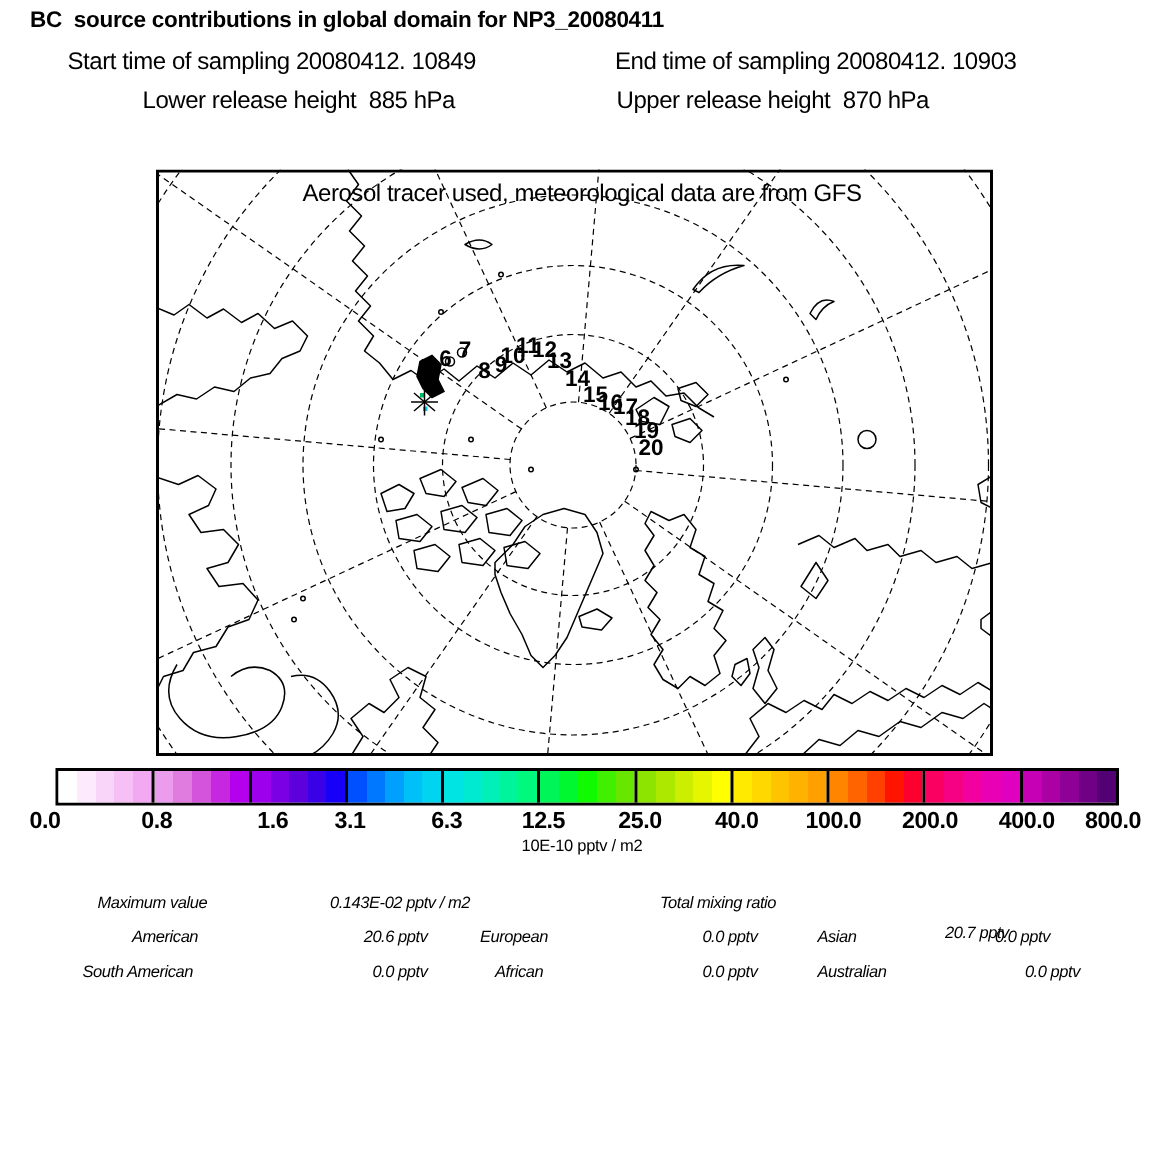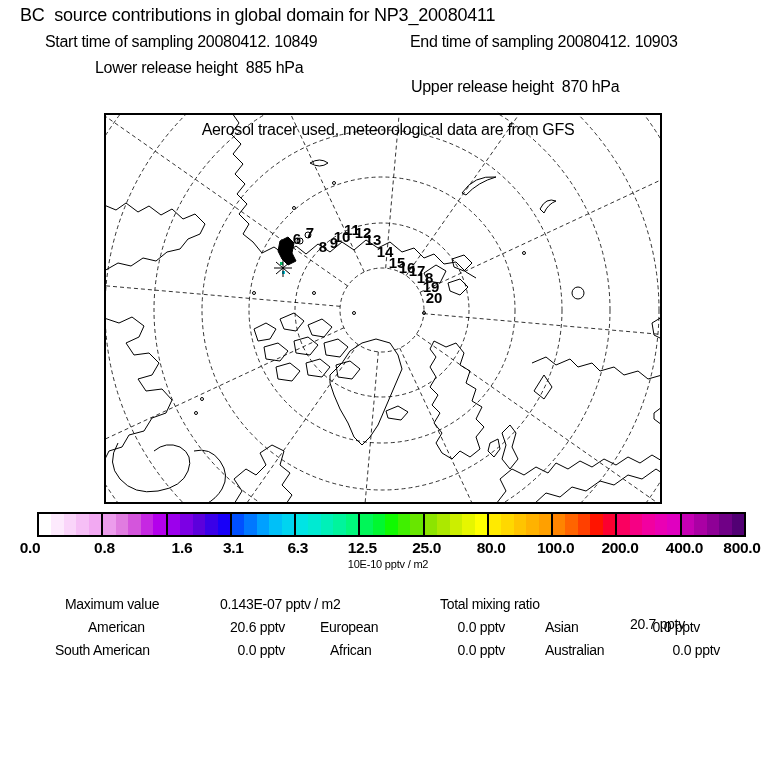--- a/index.html
+++ b/index.html
@@ -1,46 +1,46 @@
 <!DOCTYPE html>
 <html><head>
 <meta charset="utf-8">
 <style>
   html,body{margin:0;padding:0;background:#fff;}
   #page{position:relative;width:768px;height:768px;background:#ffffff;
         font-family:"Liberation Sans",sans-serif;color:#000;overflow:hidden;}
   .abs{position:absolute;white-space:pre;line-height:1.05;}
-  .title{font-size:18px;font-weight:normal;letter-spacing:-0.2px;}
+  .title{font-size:15px;font-weight:bold;letter-spacing:-0.2px;}
   .hline{font-size:16px;letter-spacing:-0.3px;}
   #map-wrap{position:absolute;left:104px;top:113px;width:558px;height:391px;}
   #map-svg{display:block;}
   .coast{fill:none;stroke:#000;stroke-width:1;stroke-linejoin:round;}
   .grat{fill:none;stroke:#000;stroke-width:0.8;stroke-dasharray:4 3;}
   .traj{font-family:"Liberation Sans",sans-serif;font-size:15px;font-weight:bold;fill:#000;}
   #colorbar{position:absolute;left:37px;top:512px;width:709px;height:25px;
             border:2.5px solid #000;box-sizing:border-box;display:flex;}
   .cbseg{flex:1 1 0;height:100%;border-left:2px solid #000;}
   .cbseg:first-child{border-left:none;}
   #cb-ticks{position:absolute;left:0;top:539px;width:616px;height:18px;}
   .tick{position:absolute;top:0;transform:translateX(-50%);font-size:15.5px;
         font-weight:bold;letter-spacing:-0.3px;white-space:pre;}
   .unit{font-size:11px;letter-spacing:-0.2px;}
-  .stat{font-size:14px;letter-spacing:-0.3px;}
+  .stat{font-size:11px;letter-spacing:-0.3px;font-style:italic;}
   .sval{text-align:right;display:inline-block;}
 </style>
 </head>
 <body>
 
 <div id="page">
 
   <div class="abs title" style="left:20px;top:6px;">BC  source contributions in global domain for NP3_20080411</div>
   <div class="abs hline" style="left:20px;top:34px;margin-left:25px;">Start time of sampling 20080412. 10849</div>
   <div class="abs hline" style="left:410px;top:34px;">End time of sampling 20080412. 10903</div>
   <div class="abs hline" style="left:95px;top:60px;">Lower release height  885 hPa</div>
-  <div class="abs hline" style="left:411px;top:60px;margin-top:19px;">Upper release height  870 hPa</div>
+  <div class="abs hline" style="left:411px;top:60px;">Upper release height  870 hPa</div>
   <div class="abs hline" style="left:388px;top:86px;transform:translateX(-50%);margin-top:36px;">Aerosol tracer used, meteorological data are from GFS</div>
 
   <div id="map-wrap">
     <svg id="map-svg" width="558" height="391" viewBox="0 0 558 391">
       <rect x="1" y="1" width="556" height="389" fill="none" stroke="#000" stroke-width="2"></rect>
       <g id="graticule" class="grat">
           <circle cx="278" cy="197" r="42"></circle>
           <circle cx="278" cy="197" r="87"></circle>
           <circle cx="278" cy="197" r="133"></circle>
           <circle cx="278" cy="197" r="180"></circle>
@@ -170,30 +170,30 @@
       <div class="cbseg" style="background: linear-gradient(to right, rgb(198, 0, 180) 0%, rgb(198, 0, 180) 20%, rgb(170, 0, 164) 20%, rgb(170, 0, 164) 40%, rgb(142, 0, 150) 40%, rgb(142, 0, 150) 60%, rgb(112, 0, 134) 60%, rgb(112, 0, 134) 80%, rgb(82, 0, 116) 80%, rgb(82, 0, 116) 100%);"></div>
     </div>
   <div id="cb-ticks">
       <span class="tick" style="left: 30px;">0.0</span>
       <span class="tick" style="left: 104.45px;">0.8</span>
       <span class="tick" style="left: 168.9px; margin-left: 13px;">1.6</span>
       <span class="tick" style="left: 233.35px;">3.1</span>
       <span class="tick" style="left: 297.8px;">6.3</span>
       <span class="tick" style="left: 362.25px;">12.5</span>
       <span class="tick" style="left: 426.7px;">25.0</span>
-      <span class="tick" style="left: 491.15px;">80.0</span>
+      <span class="tick" style="left: 491.15px;">40.0</span>
       <span class="tick" style="left: 555.6px;">100.0</span>
       <span class="tick" style="left: 620.05px;">200.0</span>
       <span class="tick" style="left: 684.5px;">400.0</span>
       <span class="tick" style="left: 742px;">800.0</span>
     </div>
   <div class="abs unit" style="left:388px;top:559px;transform:translateX(-50%);">10E-10 pptv / m2</div>
 
   <div class="abs stat" style="left:65px;top:597px;">Maximum value</div>
-  <div class="abs stat" style="left:220px;top:597px;">0.143E-07 pptv / m2</div>
+  <div class="abs stat" style="left:220px;top:597px;">0.143E-02 pptv / m2</div>
   <div class="abs stat" style="left:440px;top:597px;">Total mixing ratio</div>
   <div class="abs stat" style="left:630px;top:597px;margin-top:20px;">20.7 pptv</div>
 
   <div class="abs stat" style="left:88px;top:620px;">American</div>
   <div class="abs stat sval" style="left:195px;top:620px;width:90px;">20.6 pptv</div>
   <div class="abs stat" style="left:320px;top:620px;">European</div>
   <div class="abs stat sval" style="left:420px;top:620px;width:85px;">0.0 pptv</div>
   <div class="abs stat" style="left:545px;top:620px;">Asian</div>
   <div class="abs stat sval" style="left:615px;top:620px;width:85px;">0.0 pptv</div>
 

